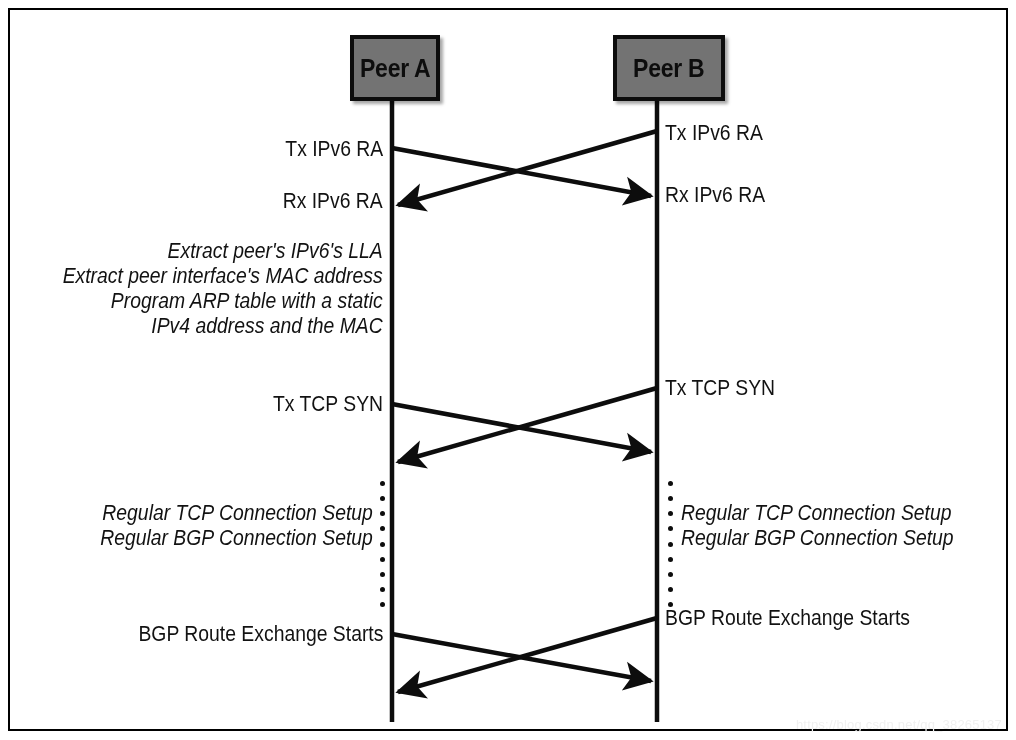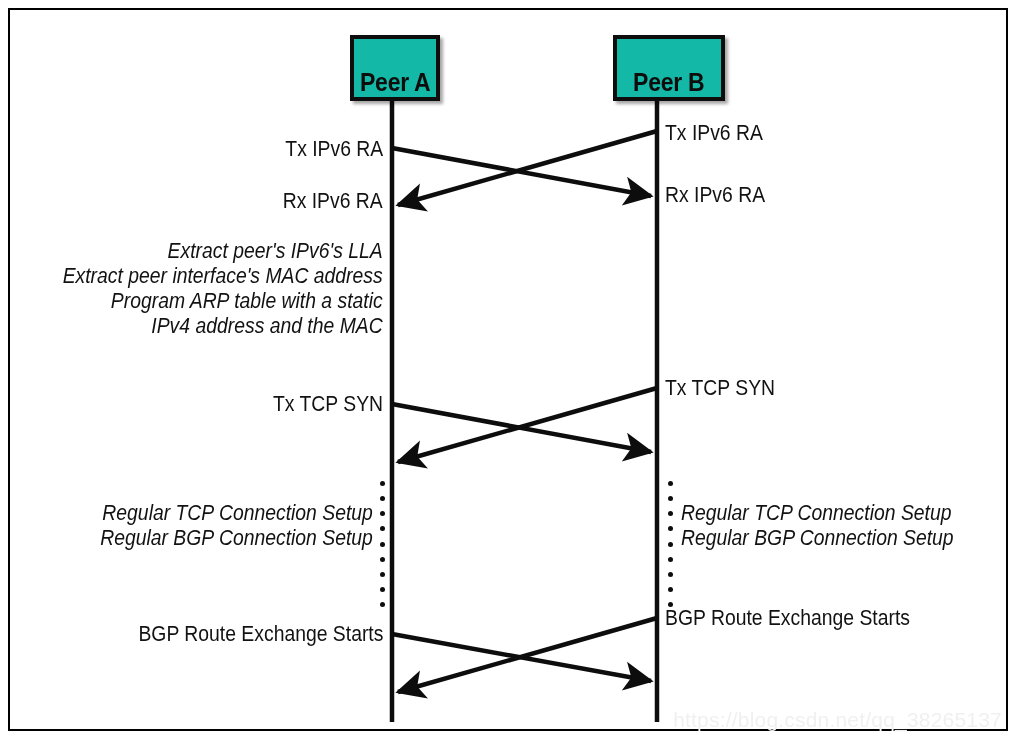--- a/index.html
+++ b/index.html
@@ -32,25 +32,25 @@
   #draw {
     position: absolute;
     left: 0;
     top: 0;
     width: 1016px;
     height: 740px;
   }
   
   .peer-box {
     position: absolute;
-    background: #14b8a6;
+    background: #737373;
     border: 4px solid #0d0d0d;
     box-sizing: border-box;
     display: flex;
-    align-items: flex-end;
+    align-items: center;
     justify-content: center;
     box-shadow: 3px 3px 3px rgba(0,0,0,0.35);
   }
   .peer-box span {
     font-family: "Liberation Sans", sans-serif;
     font-weight: bold;
     font-size: 25px;
     color: #0d0d0d;
     letter-spacing: -0.3px;
     transform: scaleX(0.92);
@@ -102,21 +102,21 @@
     background: #0d0d0d;
     border-radius: 50%;
   }
 
   
   #watermark {
     position: absolute;
     right: 14px;
     bottom: 8px;
     font-family: "Liberation Sans", sans-serif;
-    font-size: 21px;
+    font-size: 13px;
     color: #f0f0f0;
     letter-spacing: 0.2px;
     white-space: nowrap;
     user-select: none;
   }
 </style>
 </head>
 <body>
 
 <div id="canvas">

